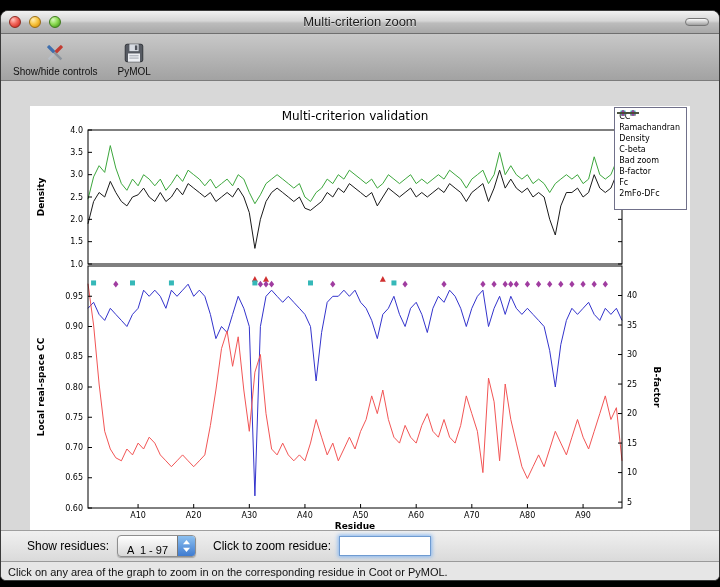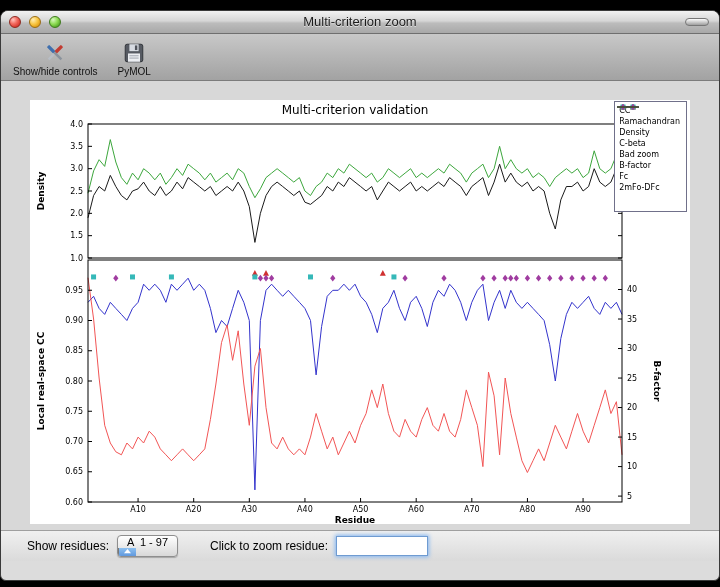--- a/index.html
+++ b/index.html
@@ -23,38 +23,38 @@
         background:linear-gradient(#fdfdfd,#9f9f9f);border:1px solid #777;box-sizing:border-box;}
   
   .toolbar{height:44px;flex:0 0 44px;background:linear-gradient(#c8c8c8,#a2a2a2);
            border-bottom:1px solid #7c7c7c;display:flex;align-items:center;
            padding:2px 12px 0 12px;gap:20px;}
   .tool{display:flex;flex-direction:column;align-items:center;cursor:default;}
   .ticon{height:27px;display:flex;align-items:center;}
   .tlabel{font-size:10px;color:#111;margin-top:0px;}
   
   .plot-region{height:449px;flex:0 0 449px;background:#d8d8d8;display:flex;
-               justify-content:center;align-items:center;padding-top:12px;box-sizing:border-box;}
+               justify-content:center;align-items:flex-end;padding-top:12px;box-sizing:border-box;}
   .canvas{position:relative;width:660px;height:424px;background:#ffffff;}
   .canvas svg{position:absolute;left:0;top:0;}
   #legend{position:absolute;top:1px;right:3px;background:#ffffff;border:1px solid #70708a;
-          padding:3px 6px 18px 4px;}
+          padding:3px 6px 10px 4px;}
   .legend-row{display:flex;align-items:center;gap:3px;height:11px;font-size:8px;
               font-family:"DejaVu Sans",sans-serif;color:#000;}
   
   .controlbar{height:30px;flex:0 0 30px;border-top:1px solid #9f9f9f;
               background:linear-gradient(#f0f0f0,#dadada);display:flex;align-items:center;
               padding:0 26px;gap:8px;font-size:12px;color:#000;}
-  .popup{display:inline-flex;align-items:flex-start;height:20px;border:1px solid #8e8e8e;
+  .popup{display:inline-flex;align-items:flex-end;height:20px;border:1px solid #8e8e8e;
          border-radius:4px;background:linear-gradient(#ffffff,#d8d8d8);
-         box-shadow:0 1px 1px rgba(0,0,0,.25);overflow:hidden;cursor:default;flex-direction:column;}
+         box-shadow:0 1px 1px rgba(0,0,0,.25);overflow:hidden;cursor:default;}
   .popup-text{padding:0 9px;font-size:11px;white-space:pre;}
   .stepper{width:17px;height:20px;background:linear-gradient(#8cc0f0,#3f7bd0);
            border-left:1px solid #777;display:flex;align-items:center;justify-content:center;}
-  .zoom-label{margin-left:24px;}
+  .zoom-label{margin-left:9px;}
   .zoom-input{width:86px;height:16px;border:1px solid #6f9bd1;background:#fff;
               box-shadow:0 0 4px 1px #84b6f2;outline:none;font-size:11px;
               font-family:"Liberation Sans",sans-serif;}
   
   .statusbar{height:20px;flex:0 0 20px;border-top:1px solid #9a9a9a;background:#e6e6e6;
              font-size:11px;color:#111;display:flex;align-items:center;padding:0 7px;}
 </style>
 </head>
 <body>
 
@@ -281,14 +281,17 @@
         <svg width="9" height="14" viewBox="0 0 9 14">
           <path d="M4.5 1 L8 5.2 H1 Z" fill="#ffffff"></path>
           <path d="M4.5 13 L8 8.8 H1 Z" fill="#ffffff"></path>
         </svg>
       </span>
     </div>
     <span class="zoom-label">Click to zoom residue:</span>
     <input class="zoom-input" type="text" value="" style="">
   </div>
 
+  <div class="statusbar">
+    <span>Click on any area of the graph to zoom in on the corresponding residue in Coot or PyMOL.</span>
+  </div>
 
 </div>
 
 </body></html>

